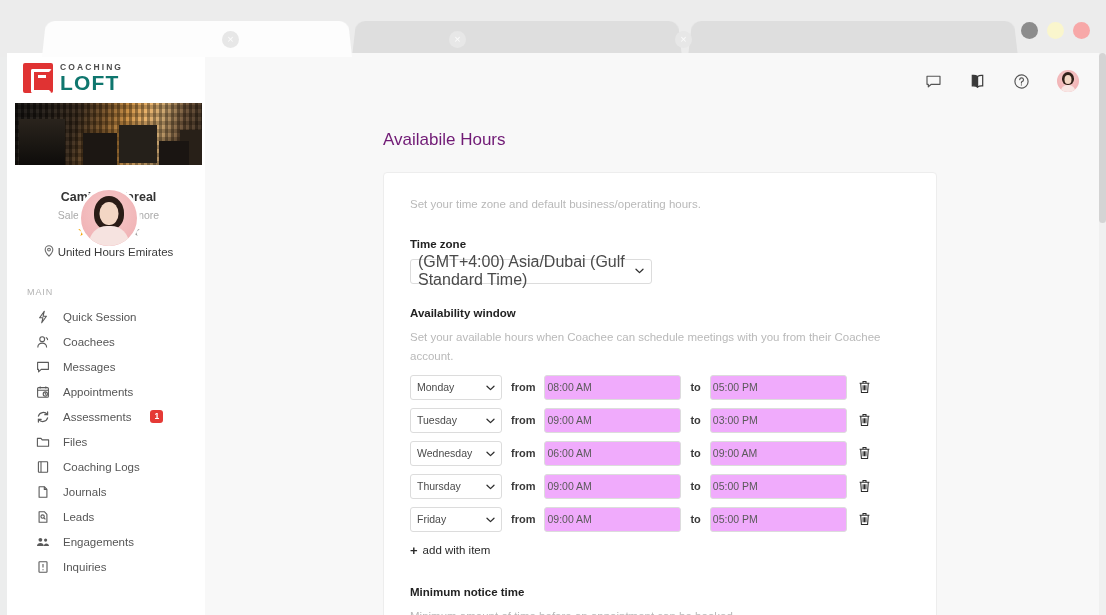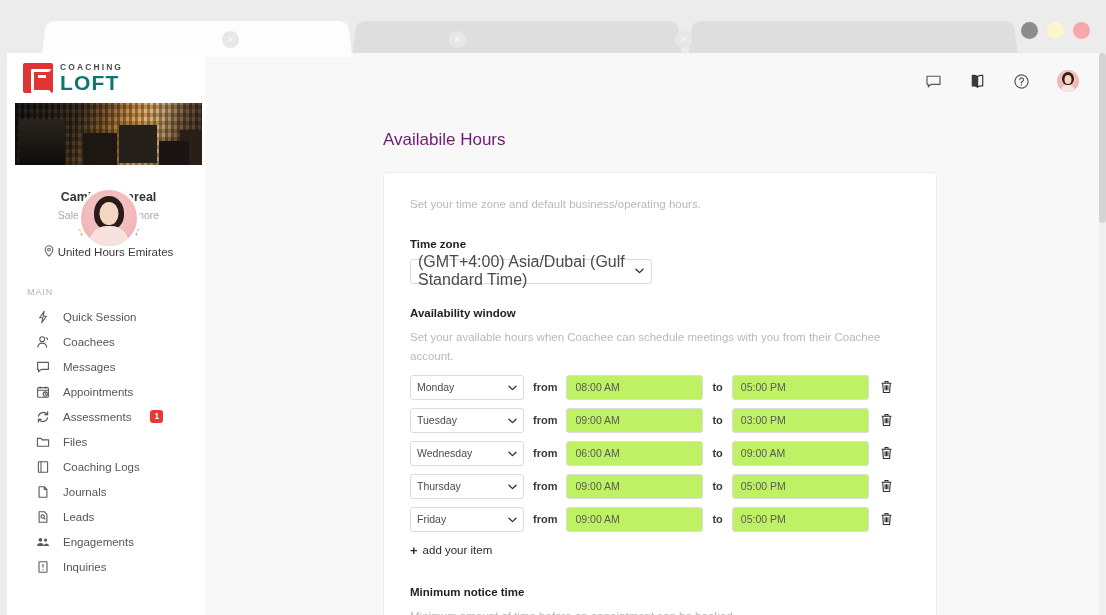--- a/index.html
+++ b/index.html
@@ -157,28 +157,28 @@
   .tz-select {
     width:242px; height:25px; border:1px solid #dcdcdc; border-radius:3px;
     background:#fff; font-size:16px; color:#4a4a4a; padding:0 7px;
     display:flex; align-items:center; justify-content:space-between;
   }
   .chev { color:#2f2f2f; font-size:9px; }
 
   .rows { margin-top:8px; }
   .row { display:flex; align-items:center; gap:0; margin-bottom:8px; }
   .day-sel {
-    width:114px; height:25px; border:1px solid #dcdcdc; border-radius:3px; background:#fff;
+    width:92px; height:25px; border:1px solid #dcdcdc; border-radius:3px; background:#fff;
     font-size:10.5px; color:#4a4a4a; padding:0 6px;
     display:flex; align-items:center; justify-content:space-between;
   }
   .lbl { font-size:11px; color:#3a3a3a; margin:0 9px;font-weight:bold; }
   .time-in {
-    width:137px; height:25px; border:1px solid #dcdcdc; border-radius:3px; background:#bef264;
-    font-size:10.5px; color:#5a5a5a; padding:0 8px; display:flex; align-items:center;
+    width:137px; height:25px; border:1px solid #dcdcdc; border-radius:3px; background:#f0abfc;
+    font-size:10.5px; color:#5a5a5a; padding:0 2px; display:flex; align-items:center;
   }
   .trash { margin-left:11px; color:#2b2b2b; display:flex; align-items:center; }
   .addmore {
     display:flex; align-items:center; gap:5px; font-size:11.5px; color:#2a2a2a;
     margin-top:11px; font-weight:500;
   }
   .plus { font-size:13px; font-weight:bold; }
   .notice { margin-top:28px; }
 
   .scrollbar { position:absolute; right:0; top:0; width:7px; height:562px; background:#f0f0f0; }
@@ -506,21 +506,21 @@
                   <path d="M1.6 3.2h9.8M5 1.5h3v1.7H5z"></path>
                   <path d="M2.7 3.2l.7 9.2h6.2l.7-9.2"></path>
                   <path d="M5.1 5.3v5M6.5 5.3v5M7.9 5.3v5"></path>
                 </svg>
             </span>
           </div>
         </div>
 
         <div class="addmore">
           <span class="plus">+</span>
-          <span>add your item</span>
+          <span>add with item</span>
         </div>
 
         <div class="notice">
           <div class="sec-label" style="margin-top:0">Minimum notice time</div>
           <div class="muted">Minimum amount of time before an appointment can be booked</div>
         </div>
       </div>
 
       <div class="scrollbar">
         <div class="scrollthumb"></div>

